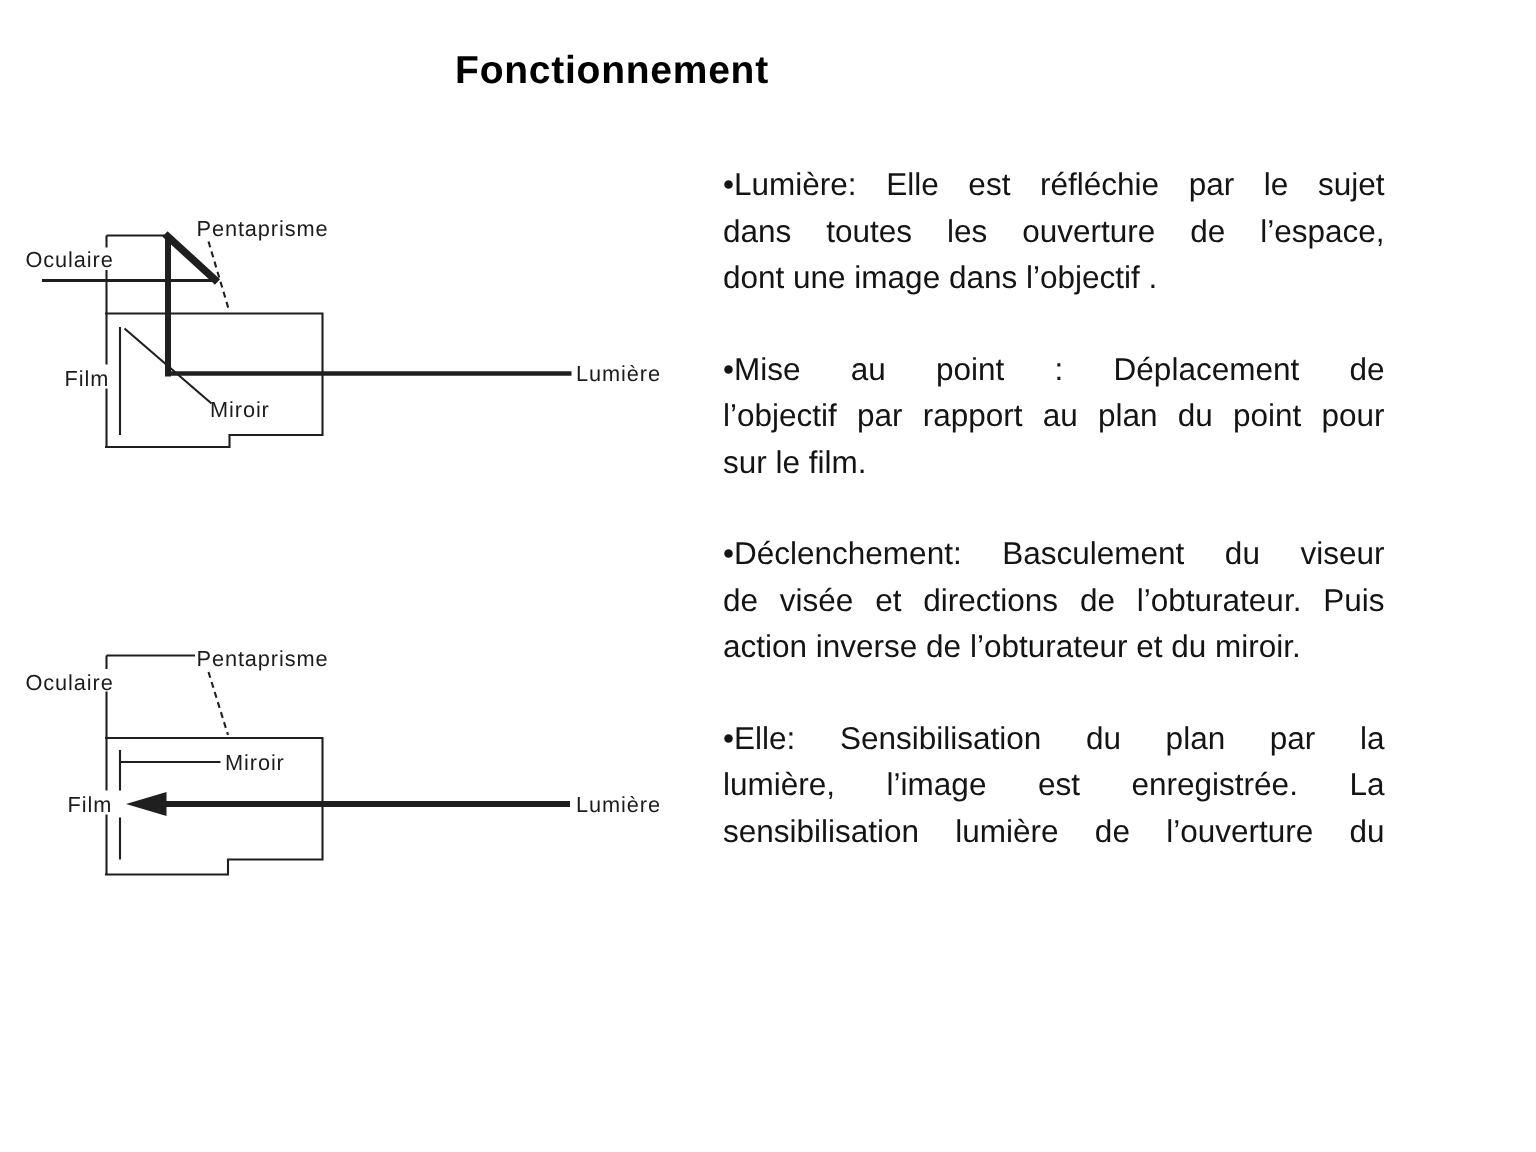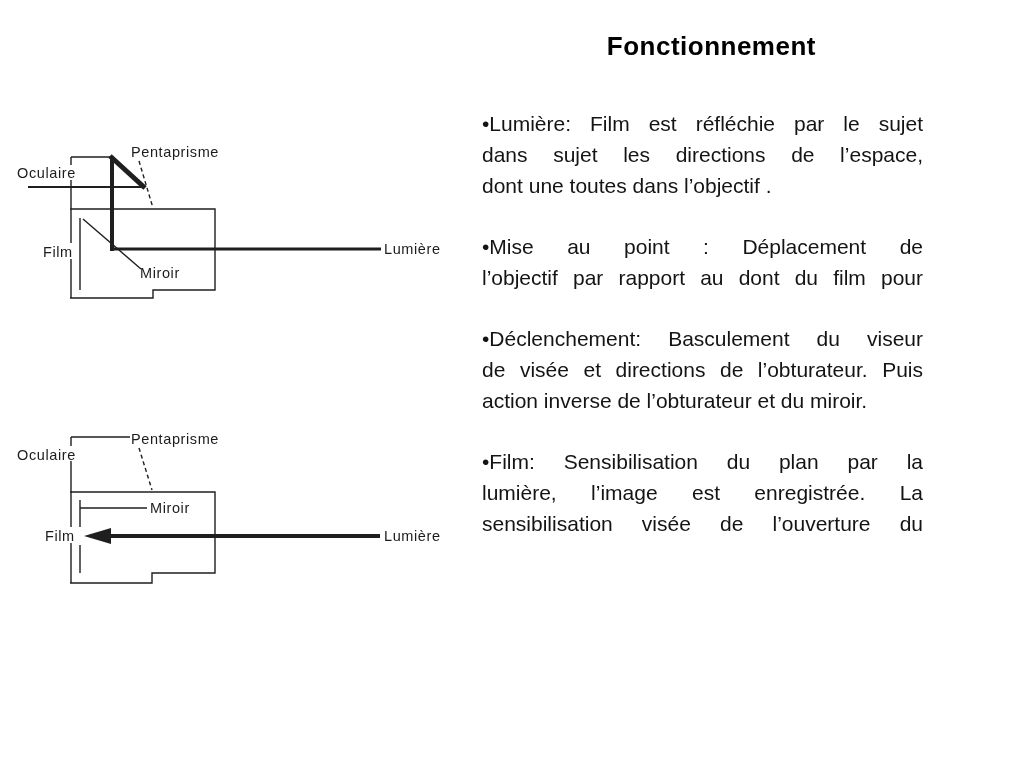--- a/index.html
+++ b/index.html
@@ -1,21 +1,21 @@
 <!DOCTYPE html>
 <html><head>
 <meta charset="utf-8">
 <style>
   html,body{margin:0;padding:0;}
   body{
     width:1024px;height:768px;background:#ffffff;overflow:hidden;position:relative;
     font-family:"Liberation Sans",sans-serif;color:#1a1a1a;
   }
   .slide-title{
-    position:absolute;top:31px;left:0;width:816px;text-align:right;
+    position:absolute;top:31px;left:0;width:816px;text-align:center;
     font-size:26px;font-weight:bold;color:#000;letter-spacing:.5px;
   }
   .bullets{
     position:absolute;left:482px;top:108px;width:441px;
     font-size:21px;line-height:31px;color:#141414;
   }
   .para{margin:0 0 30px 0;}
   .para:last-child{margin-bottom:0;}
   .line{text-align:justify;text-align-last:justify;}
   .line.last{text-align-last:left;}
@@ -34,37 +34,38 @@
   .label-bg{fill:#ffffff;stroke:none;}
   .arrowhead{fill:#1f1f1f;stroke:none;}
 </style>
 </head>
 <body>
 
 <div class="slide-title">Fonctionnement</div>
 
 <div class="bullets">
     <div class="para">
-      <div class="line"><span class="b">•Lumière:</span><span> Film est réfléchie par le sujet</span></div>
-      <div class="line"><span>dans sujet les directions de l’espace,</span></div>
-      <div class="line last"><span>dont une toutes dans l’objectif .</span></div>
+      <div class="line"><span class="b">•Lumière:</span><span> Elle est réfléchie par le sujet</span></div>
+      <div class="line"><span>dans toutes les ouverture de l’espace,</span></div>
+      <div class="line last"><span>dont une image dans l’objectif .</span></div>
     </div>
     <div class="para">
       <div class="line"><span class="b">•Mise au point</span><span> : Déplacement de</span></div>
-      <div class="line"><span>l’objectif par rapport au dont du film pour</span></div>
+      <div class="line"><span>l’objectif par rapport au plan du point pour</span></div>
+      <div class="line last"><span>sur le film.</span></div>
     </div>
     <div class="para">
       <div class="line"><span class="b">•Déclenchement:</span><span> Basculement du viseur</span></div>
       <div class="line"><span>de visée et directions de l’obturateur. Puis</span></div>
       <div class="line last"><span>action inverse de l’obturateur et du miroir.</span></div>
     </div>
     <div class="para">
-      <div class="line"><span class="b">•Film:</span><span> Sensibilisation du plan par la</span></div>
+      <div class="line"><span class="b">•Elle:</span><span> Sensibilisation du plan par la</span></div>
       <div class="line"><span>lumière</span><span class="b">,</span><span> l’image est enregistrée. La</span></div>
-      <div class="line"><span>sensibilisation visée de l’ouverture du</span></div>
+      <div class="line"><span>sensibilisation lumière de l’ouverture du</span></div>
     </div>
   </div>
 
 <svg class="diag" style="top:130px" width="470" height="190" viewBox="0 130 470 190">
   <line class="thin" x1="71" y1="157" x2="112" y2="157"></line>
   <line class="thin" x1="71" y1="157" x2="71" y2="298"></line>
   <line class="med" x1="28" y1="187" x2="144" y2="187"></line>
   <path class="thin" d="M 70 209 H 215 V 290 H 153 V 298 H 70"></path>
   <line class="thin" x1="80" y1="218" x2="80" y2="290"></line>
   <line class="thin" x1="83" y1="219" x2="141" y2="269"></line>

